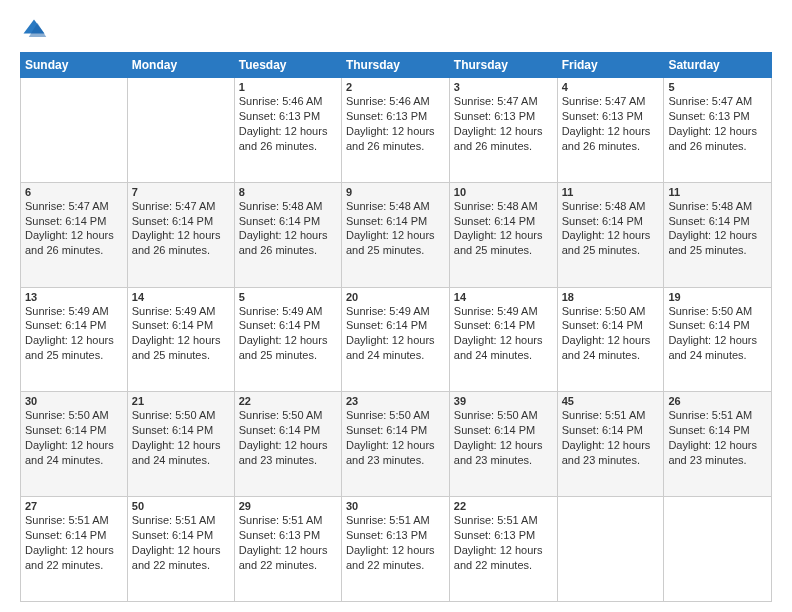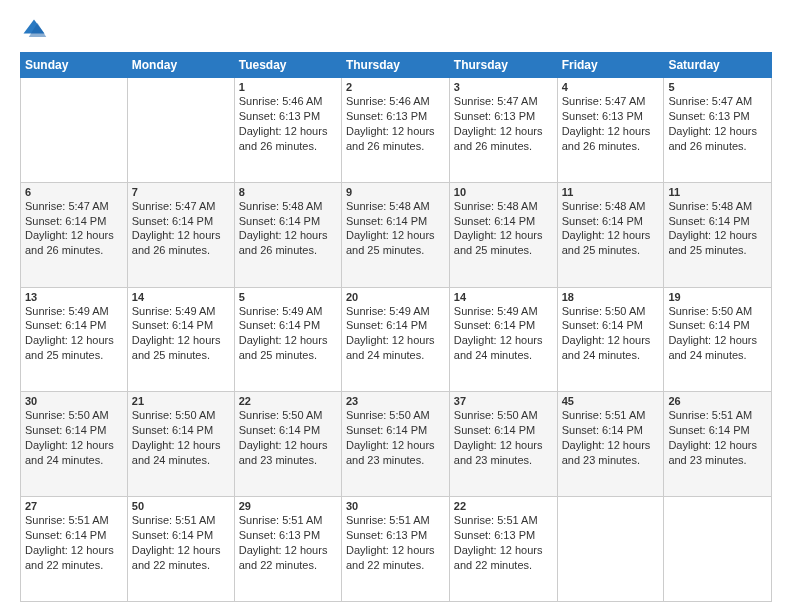--- a/index.html
+++ b/index.html
@@ -231,21 +231,21 @@
           </td>
           <td>
             <span class="day-num">22</span>
             <div class="day-info">Sunrise: 5:50 AM<br>Sunset: 6:14 PM<br>Daylight: 12 hours and 23 minutes.</div>
           </td>
           <td>
             <span class="day-num">23</span>
             <div class="day-info">Sunrise: 5:50 AM<br>Sunset: 6:14 PM<br>Daylight: 12 hours and 23 minutes.</div>
           </td>
           <td>
-            <span class="day-num">37</span>
+            <span class="day-num">39</span>
             <div class="day-info">Sunrise: 5:50 AM<br>Sunset: 6:14 PM<br>Daylight: 12 hours and 23 minutes.</div>
           </td>
           <td>
             <span class="day-num">45</span>
             <div class="day-info">Sunrise: 5:51 AM<br>Sunset: 6:14 PM<br>Daylight: 12 hours and 23 minutes.</div>
           </td>
           <td>
             <span class="day-num">26</span>
             <div class="day-info">Sunrise: 5:51 AM<br>Sunset: 6:14 PM<br>Daylight: 12 hours and 23 minutes.</div>
           </td>

